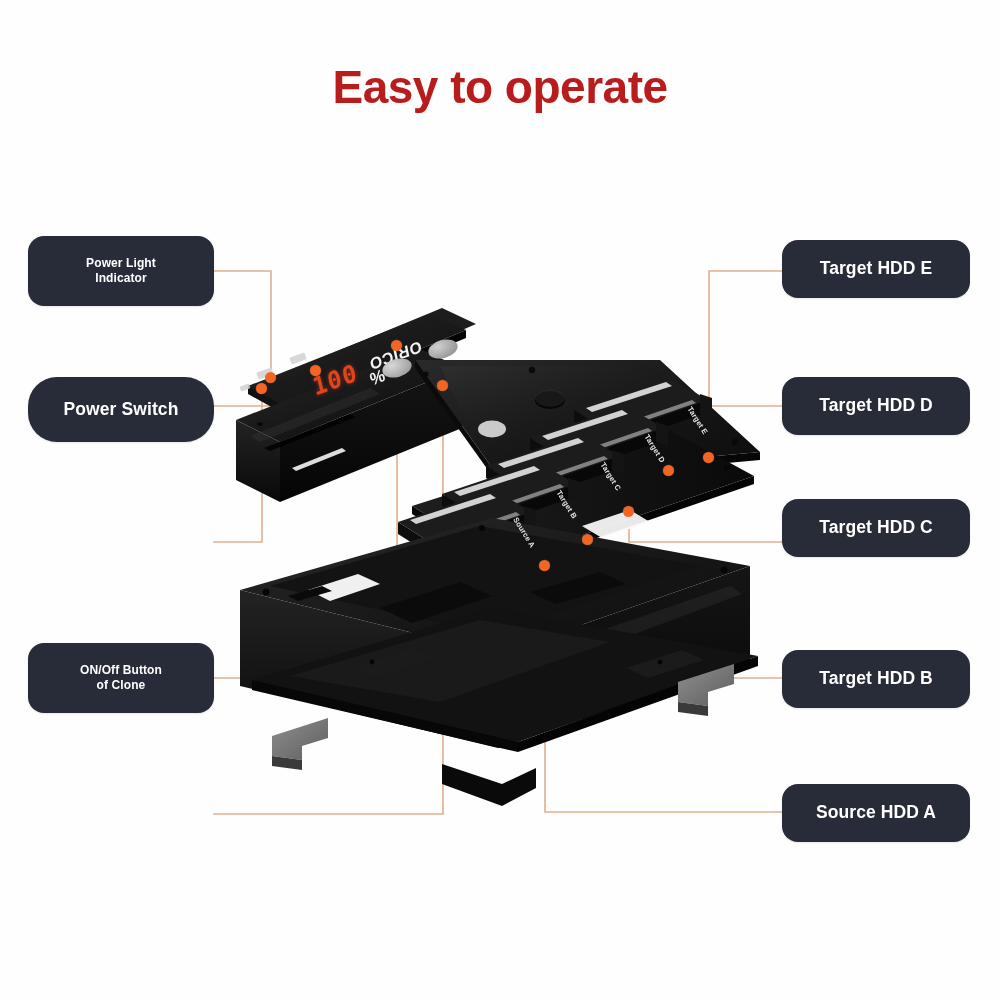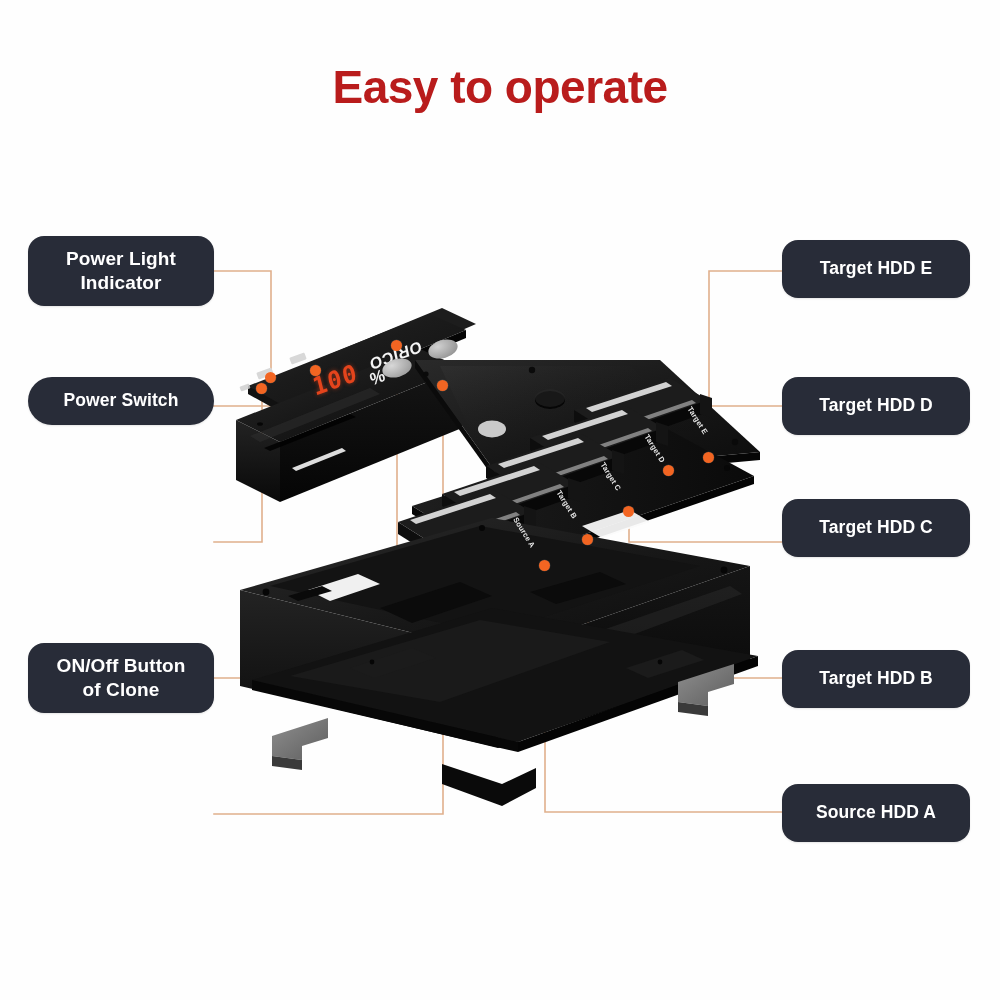--- a/index.html
+++ b/index.html
@@ -56,21 +56,21 @@
     align-items: center;
     justify-content: center;
     text-align: center;
     font-size: 17.5px;
     font-weight: 700;
     line-height: 1.25;
     padding: 6px 10px;
     letter-spacing: 0.1px;
     box-shadow: 0 1px 2px rgba(0,0,0,0.10);
   }
-  .callout.two-line { font-size: 19px; }
+  .callout.two-line { font-size: 12px; }
 
   .callout-left  { left: 28px;  width: 186px; }
   .callout-right { left: 782px; width: 188px; }
 
   
   #device {
     position: absolute;
     left: 230px;
     top: 290px;
     width: 560px;
@@ -355,21 +355,21 @@
     <div class="dot" style="left:309px; top:270px;"></div>
   </div>
 
   <div class="callout callout-left two-line" style="top:236px; height:70px;">
     <span>
       <span>Power Light</span><br>
       <span>Indicator</span>
     </span>
   </div>
 
-  <div class="callout callout-left" style="top:377px; height:48px;border-radius:29px;">
+  <div class="callout callout-left" style="top:377px; height:65px;border-radius:29px;">
     <span>Power Switch</span>
   </div>
 
 
   <div class="callout callout-left two-line" style="top:643px; height:70px;">
     <span>
       <span>ON/Off Button</span><br>
       <span>of Clone</span>
     </span>
   </div>

